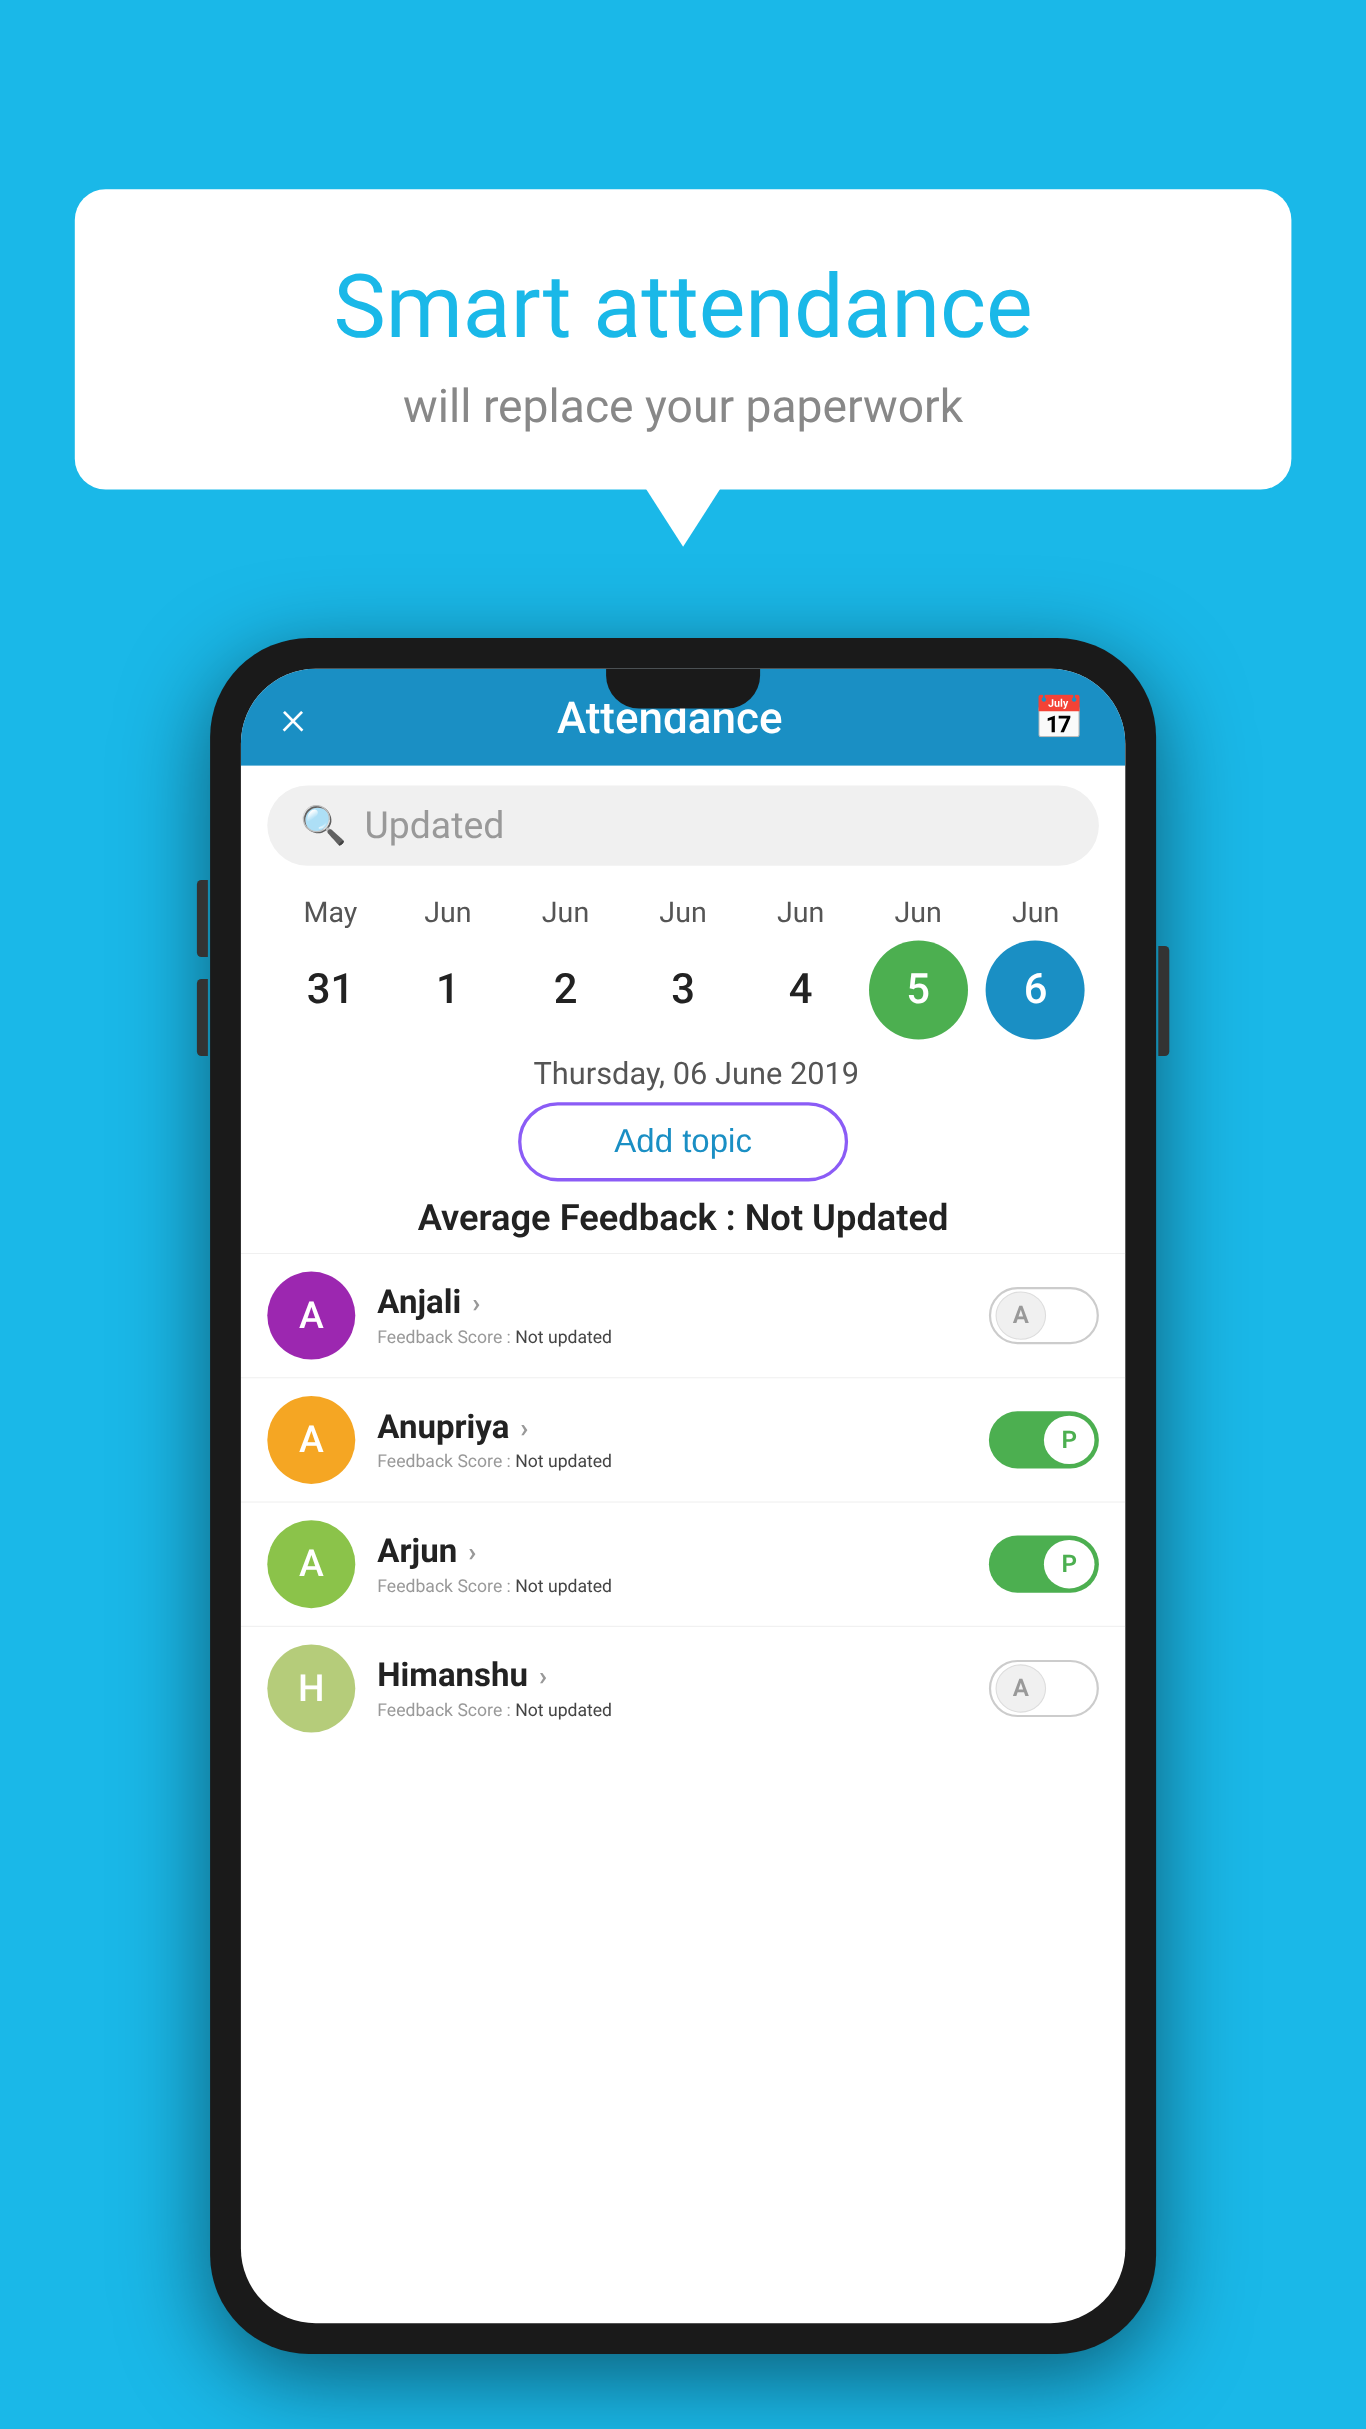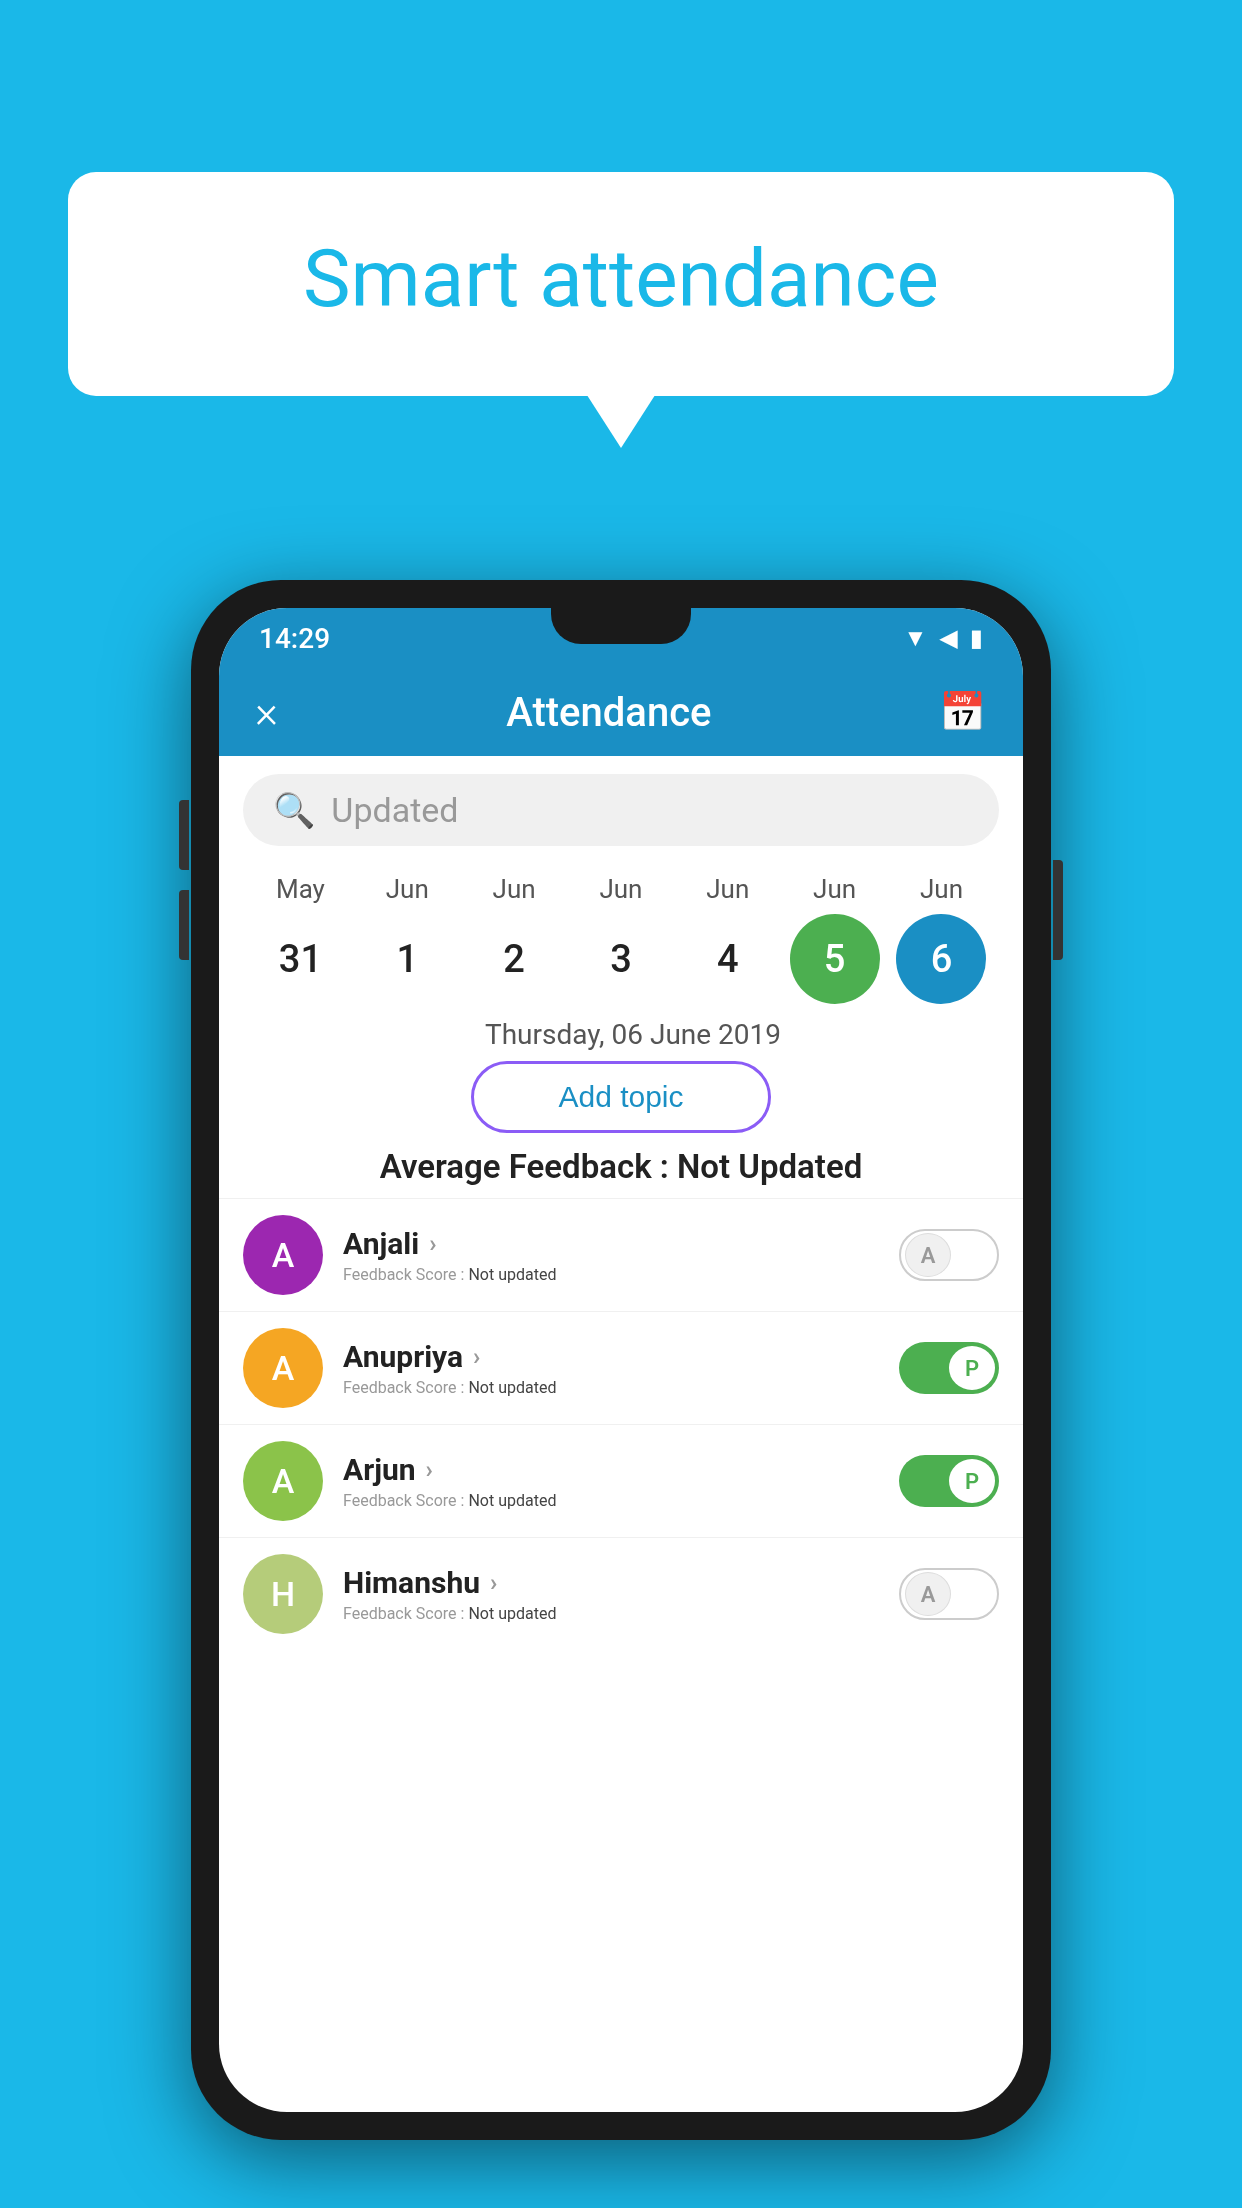--- a/index.html
+++ b/index.html
@@ -376,38 +376,31 @@
       height: 100px;
       background: #333;
       border-radius: 0 4px 4px 0;
     }
   </style>
 </head>
 <body>
 
 <div class="speech-bubble">
   <div class="speech-bubble-title">Smart attendance</div>
+  <div class="speech-bubble-subtitle">will replace your paperwork</div>
 </div>
 
 <div class="phone-container">
   <div class="phone-frame">
     <div class="vol-up"></div>
     <div class="vol-down"></div>
     <div class="power-btn"></div>
     <div class="phone-screen">
       <div class="notch"></div>
 
-      <div class="status-bar">
-        <span class="status-time">14:29</span>
-        <div class="status-icons">
-          <span class="wifi-icon">▼</span>
-          <span class="signal-icon">◀</span>
-          <span class="battery-icon">▮</span>
-        </div>
-      </div>
 
       <div class="app-header">
         <span class="header-close">×</span>
         <span class="header-title">Attendance</span>
         <span class="header-calendar">📅</span>
       </div>
 
       <div class="search-bar">
         <span class="search-icon-inner">🔍</span>
         <span class="search-text">Updated</span>

